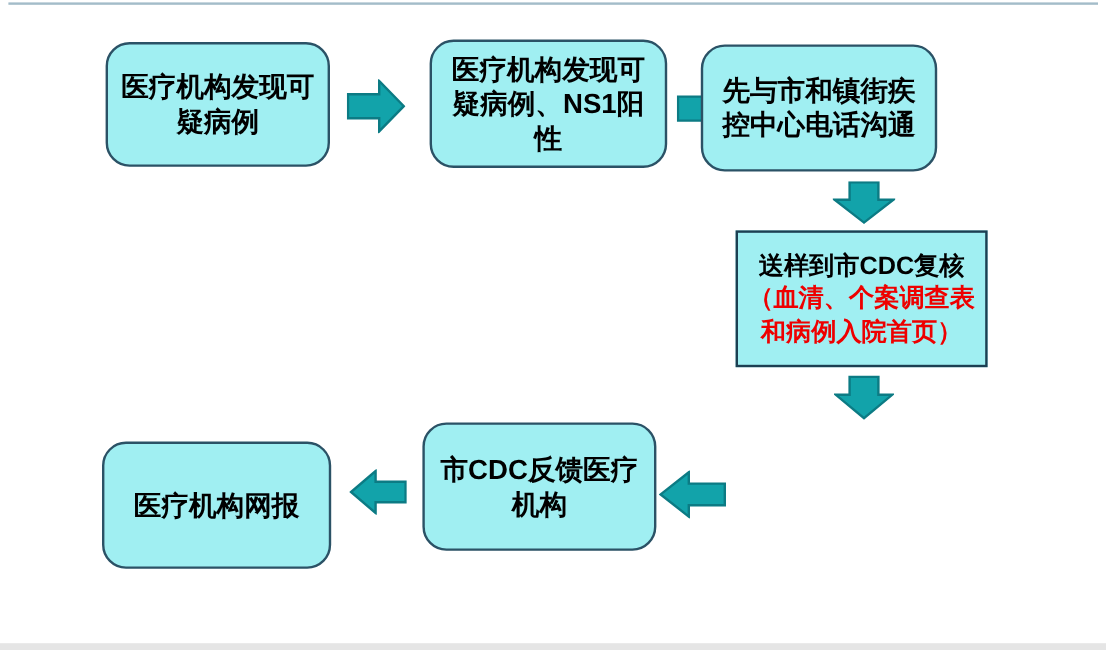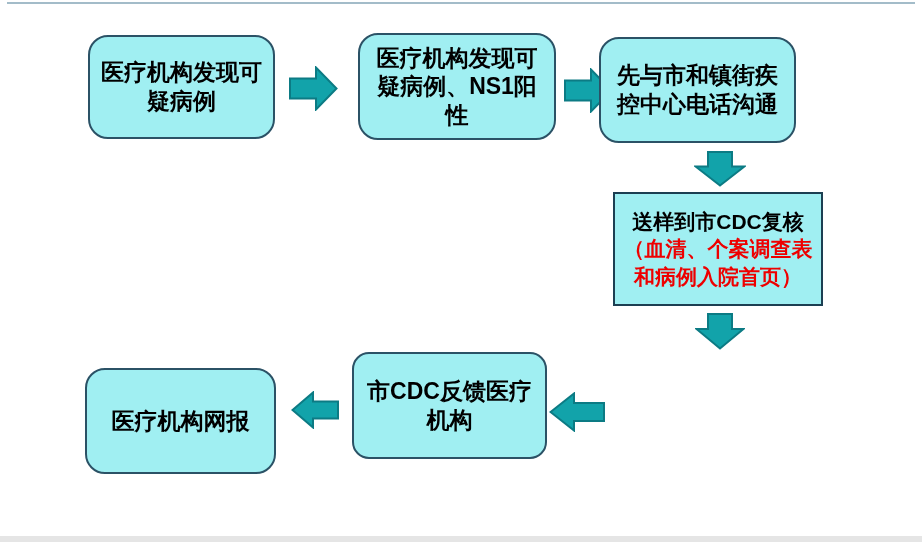--- a/index.html
+++ b/index.html
@@ -38,42 +38,42 @@
   </svg>
 
   <div class="node rounded" style="left:358px;top:33px;width:198px;height:107px;">
     <span>医疗机构发现可疑病例、NS1阳性</span>
   </div>
 
   <svg class="arrow" style="left:564px;top:68px;" width="49" height="45" viewBox="0 0 49 45">
     <polygon points="1,12.5 27,12.5 27,1.5 47.5,22.5 27,43.5 27,32.5 1,32.5"></polygon>
   </svg>
 
-  <div class="node rounded" style="left:599px;top:37px;width:197px;height:106px;">
+  <div class="node rounded" style="left:584px;top:37px;width:197px;height:106px;">
     <span>先与市和镇街疾控中心电话沟通</span>
   </div>
 
   <svg class="arrow" style="left:694px;top:151px;" width="52" height="36" viewBox="0 0 52 36">
     <polygon points="14,1 38,1 38,15.5 50.5,15.5 26,34.5 1.5,15.5 14,15.5"></polygon>
   </svg>
 
   <div class="node rect" style="left:613px;top:192px;width:210px;height:114px;">
     <span><span>送样到市CDC复核</span><span class="red">（血清、个案调查表和病例入院首页）</span></span>
   </div>
 
   <svg class="arrow" style="left:695px;top:313px;" width="50" height="37" viewBox="0 0 50 37">
     <polygon points="13,1 37,1 37,16 48.5,16 25,35.5 1.5,16 13,16"></polygon>
   </svg>
 
 
   <svg class="arrow" style="left:549px;top:392px;" width="56" height="40" viewBox="0 0 56 40">
     <polygon points="55,11 25,11 25,1.5 1.5,20 25,38.5 25,29 55,29"></polygon>
   </svg>
 
-  <div class="node rounded" style="left:352px;top:352px;width:195px;height:107px;border-radius:17px;">
+  <div class="node rounded" style="left:352px;top:352px;width:195px;height:107px;">
     <span>市CDC反馈医疗机构</span>
   </div>
 
   <svg class="arrow" style="left:291px;top:391px;" width="48" height="38" viewBox="0 0 48 38">
     <polygon points="47,10.5 22,10.5 22,1.5 1.5,19 22,36.5 22,27.5 47,27.5"></polygon>
   </svg>
 
   <div class="node rounded" style="left:85px;top:368px;width:191px;height:106px;">
     <span>医疗机构网报</span>
   </div>

